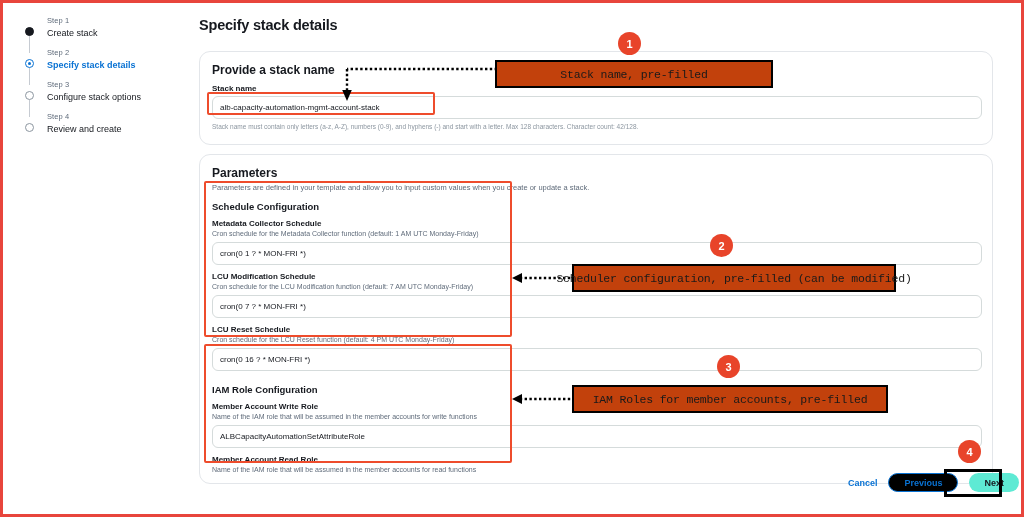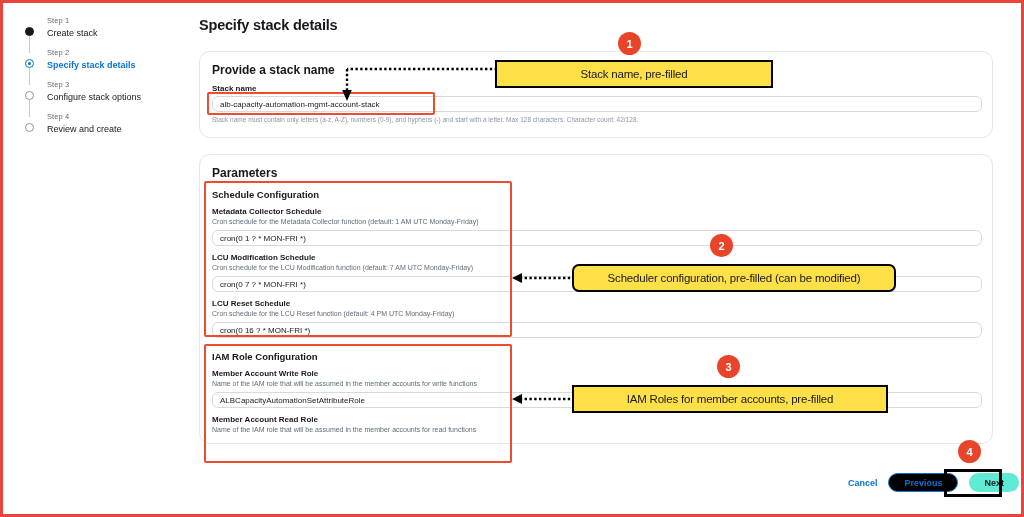--- a/index.html
+++ b/index.html
@@ -68,21 +68,21 @@
   }
   .panel-title { font-size: 12px; font-weight: bold; color: #16191f; }
   .panel-sub { font-size: 7.5px; color: #5f6b7a; margin-top: 3px; }
 
   .field-label { font-size: 8px; font-weight: bold; color: #16191f; margin-top: 7px; }
   .field-desc  { font-size: 7px; color: #5f6b7a; margin-top: 1px; line-height: 10px; }
   .field-hint  { font-size: 6.5px; color: #8c96a0; margin-top: 3px; line-height: 10px; }
 
   .text-input {
     display: block;
-    width: 770px; height: 16px;
+    width: 770px; height: 23px;
     margin-top: 3px;
     border: 1px solid #d5dbdb; border-radius: 6px;
     background: #ffffff;
     font-family: "Liberation Sans", sans-serif;
     font-size: 8px; color: #16191f;
     padding: 0 7px;
     outline: none;
   }
   .group-title { font-size: 9.5px; font-weight: bold; color: #16191f; }
 
@@ -91,25 +91,26 @@
     position: absolute;
     border: 2.2px solid #ee4c2c;
     border-radius: 2px;
     pointer-events: none;
   }
 
   
   .callout {
     position: absolute;
     border: 2.6px solid #000000;
-    background: #fde047;
+    background: #c2410c;
     display: flex; align-items: center; justify-content: center;
     font-size: 11.5px; color: #1a1a1a;
     letter-spacing: -.2px;
     white-space: nowrap;
+    font-family: Liberation Mono, monospace;
   }
   .badge {
     position: absolute;
     width: 23px; height: 23px; border-radius: 50%;
     background: #e8442a; color: #ffffff;
     display: flex; align-items: center; justify-content: center;
     font-size: 11px; font-weight: bold;
     z-index: 5;
   }
   .leader { position: absolute; pointer-events: none; }
@@ -183,20 +184,21 @@
 
     <div class="panel" style="top:34px;">
       <div class="panel-title">Provide a stack name</div>
       <div class="field-label">Stack name</div>
       <input class="text-input" type="text" value="alb-capacity-automation-mgmt-account-stack" style="">
       <div class="field-hint">Stack name must contain only letters (a-z, A-Z), numbers (0-9), and hyphens (-) and start with a letter. Max 128 characters. Character count: 42/128.</div>
     </div>
 
     <div class="panel" style="top:137px; padding-bottom:8px;">
       <div class="panel-title">Parameters</div>
+      <div class="panel-sub">Parameters are defined in your template and allow you to input custom values when you create or update a stack.</div>
 
       <div style="margin-top:9px;">
         <div class="group-title">Schedule Configuration</div>
 
         <div>
           <div class="field-label">Metadata Collector Schedule</div>
           <div class="field-desc">Cron schedule for the Metadata Collector function (default: 1 AM UTC Monday-Friday)</div>
           <input class="text-input" type="text" value="cron(0 1 ? * MON-FRI *)" style="">
         </div>
 
@@ -247,21 +249,21 @@
     <polygon points="8,36 3.2,25 12.8,25" fill="#000"></polygon>
   </svg>
   <div class="badge" style="left:615px; top:29px;">1</div>
   <div class="callout" style="left:492px; top:57px; width:278px; height:28px;">Stack name, pre-filled</div>
 
   <svg class="leader" style="left:508px; top:268px; width:66px; height:14px;">
     <line x1="64" y1="7" x2="10" y2="7" stroke="#000" stroke-width="2.4" stroke-dasharray="2.4,2.4"></line>
     <polygon points="1,7 11,2 11,12" fill="#000"></polygon>
   </svg>
   <div class="badge" style="left:707px; top:231px;">2</div>
-  <div class="callout" style="left:569px; top:261px; width:324px; height:28px;border-radius:7px;">Scheduler configuration, pre-filled (can be modified)</div>
+  <div class="callout" style="left:569px; top:261px; width:324px; height:28px;">Scheduler configuration, pre-filled (can be modified)</div>
 
   <svg class="leader" style="left:508px; top:389px; width:66px; height:14px;">
     <line x1="64" y1="7" x2="10" y2="7" stroke="#000" stroke-width="2.4" stroke-dasharray="2.4,2.4"></line>
     <polygon points="1,7 11,2 11,12" fill="#000"></polygon>
   </svg>
   <div class="badge" style="left:714px; top:352px;">3</div>
   <div class="callout" style="left:569px; top:382px; width:316px; height:28px;">IAM Roles for member accounts, pre-filled</div>
 
   <div class="badge" style="left:955px; top:437px;">4</div>
 

